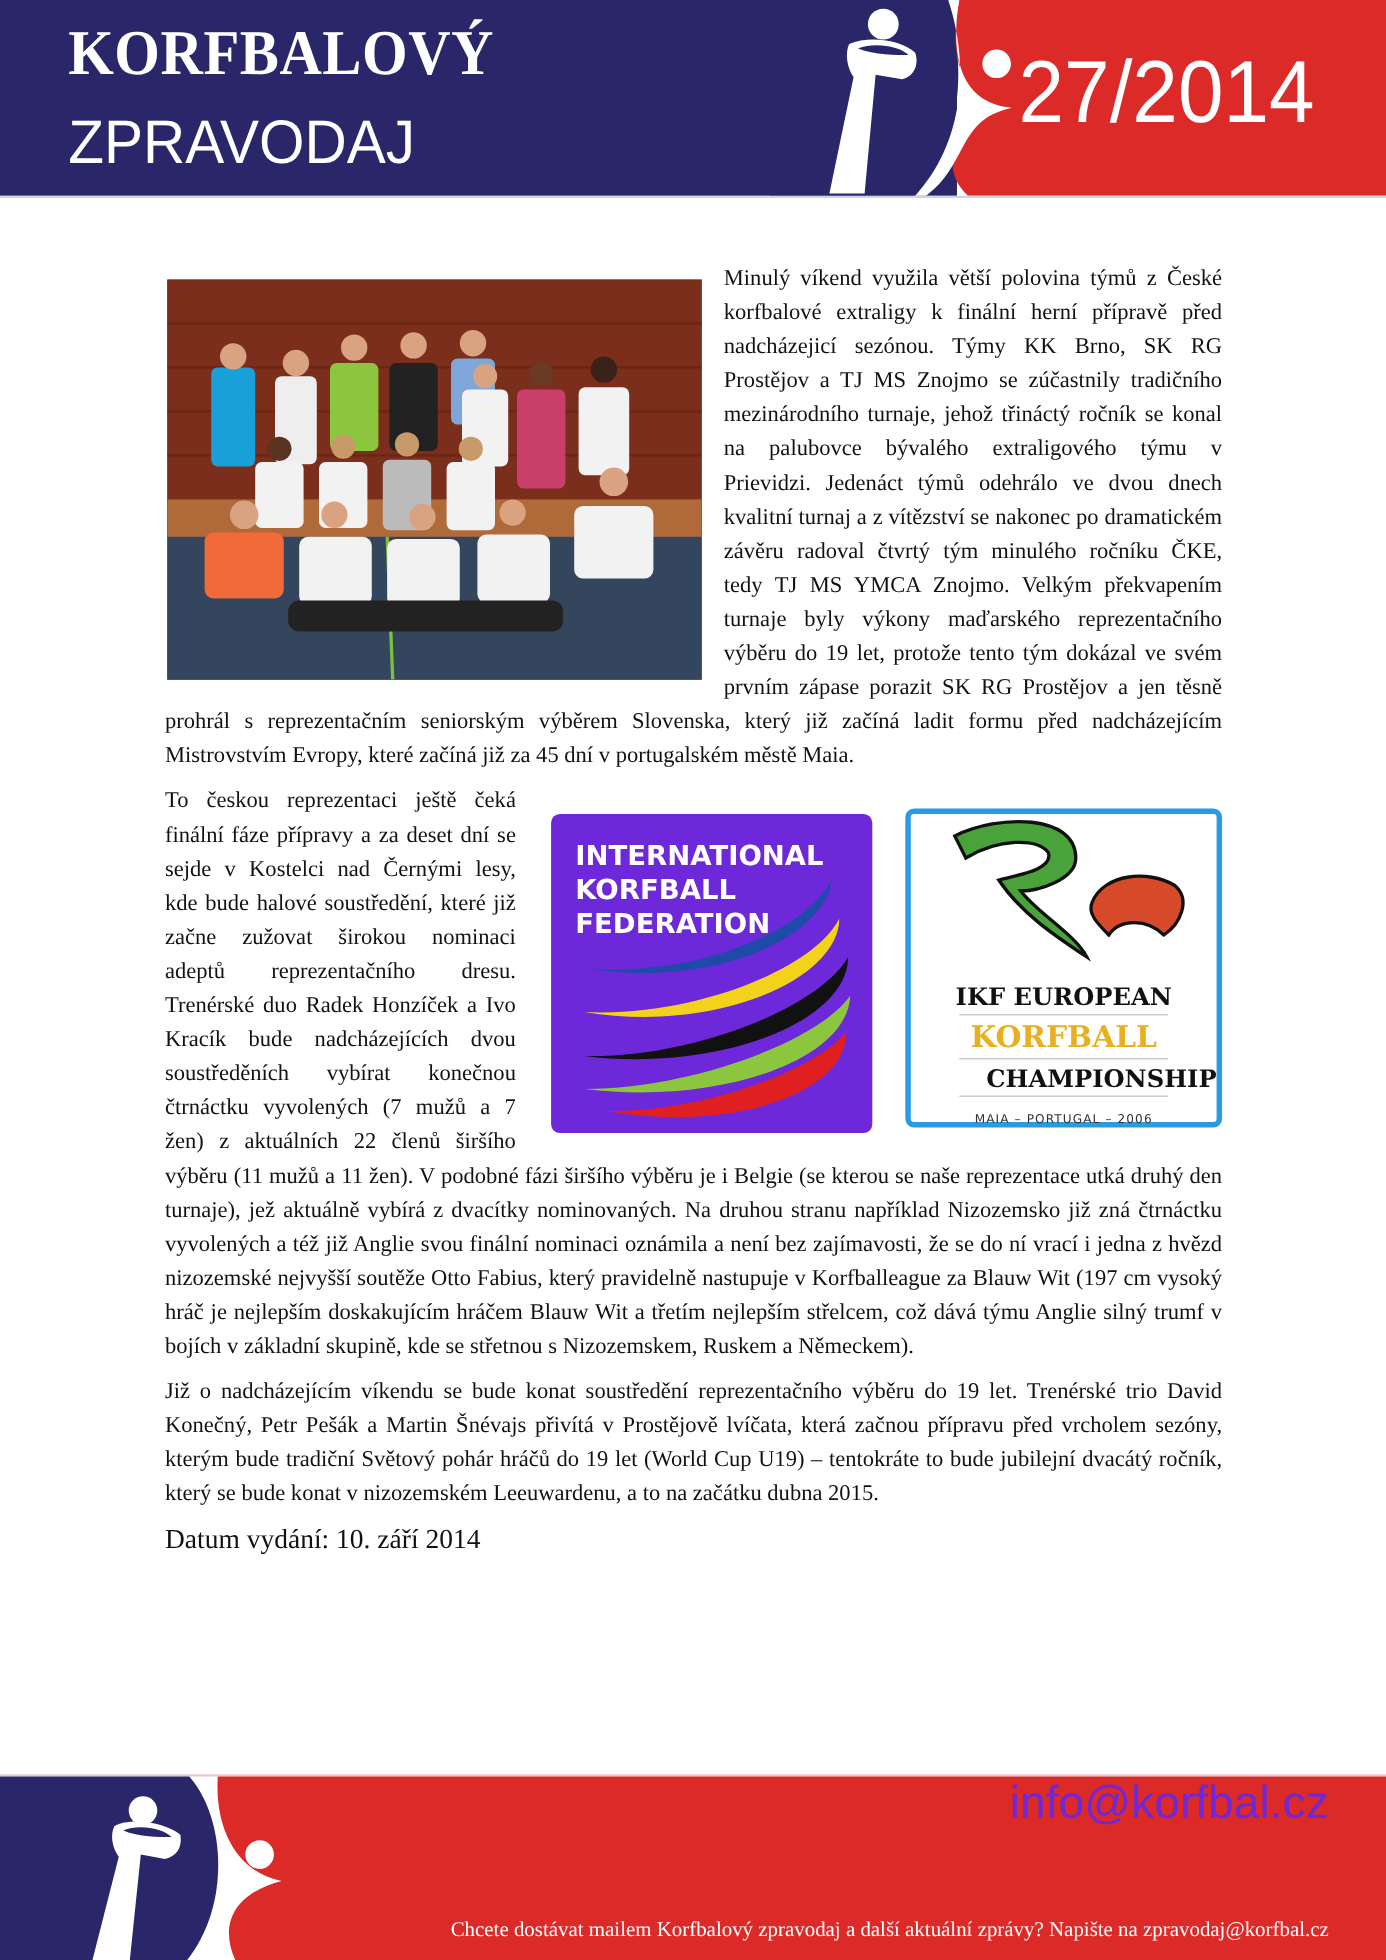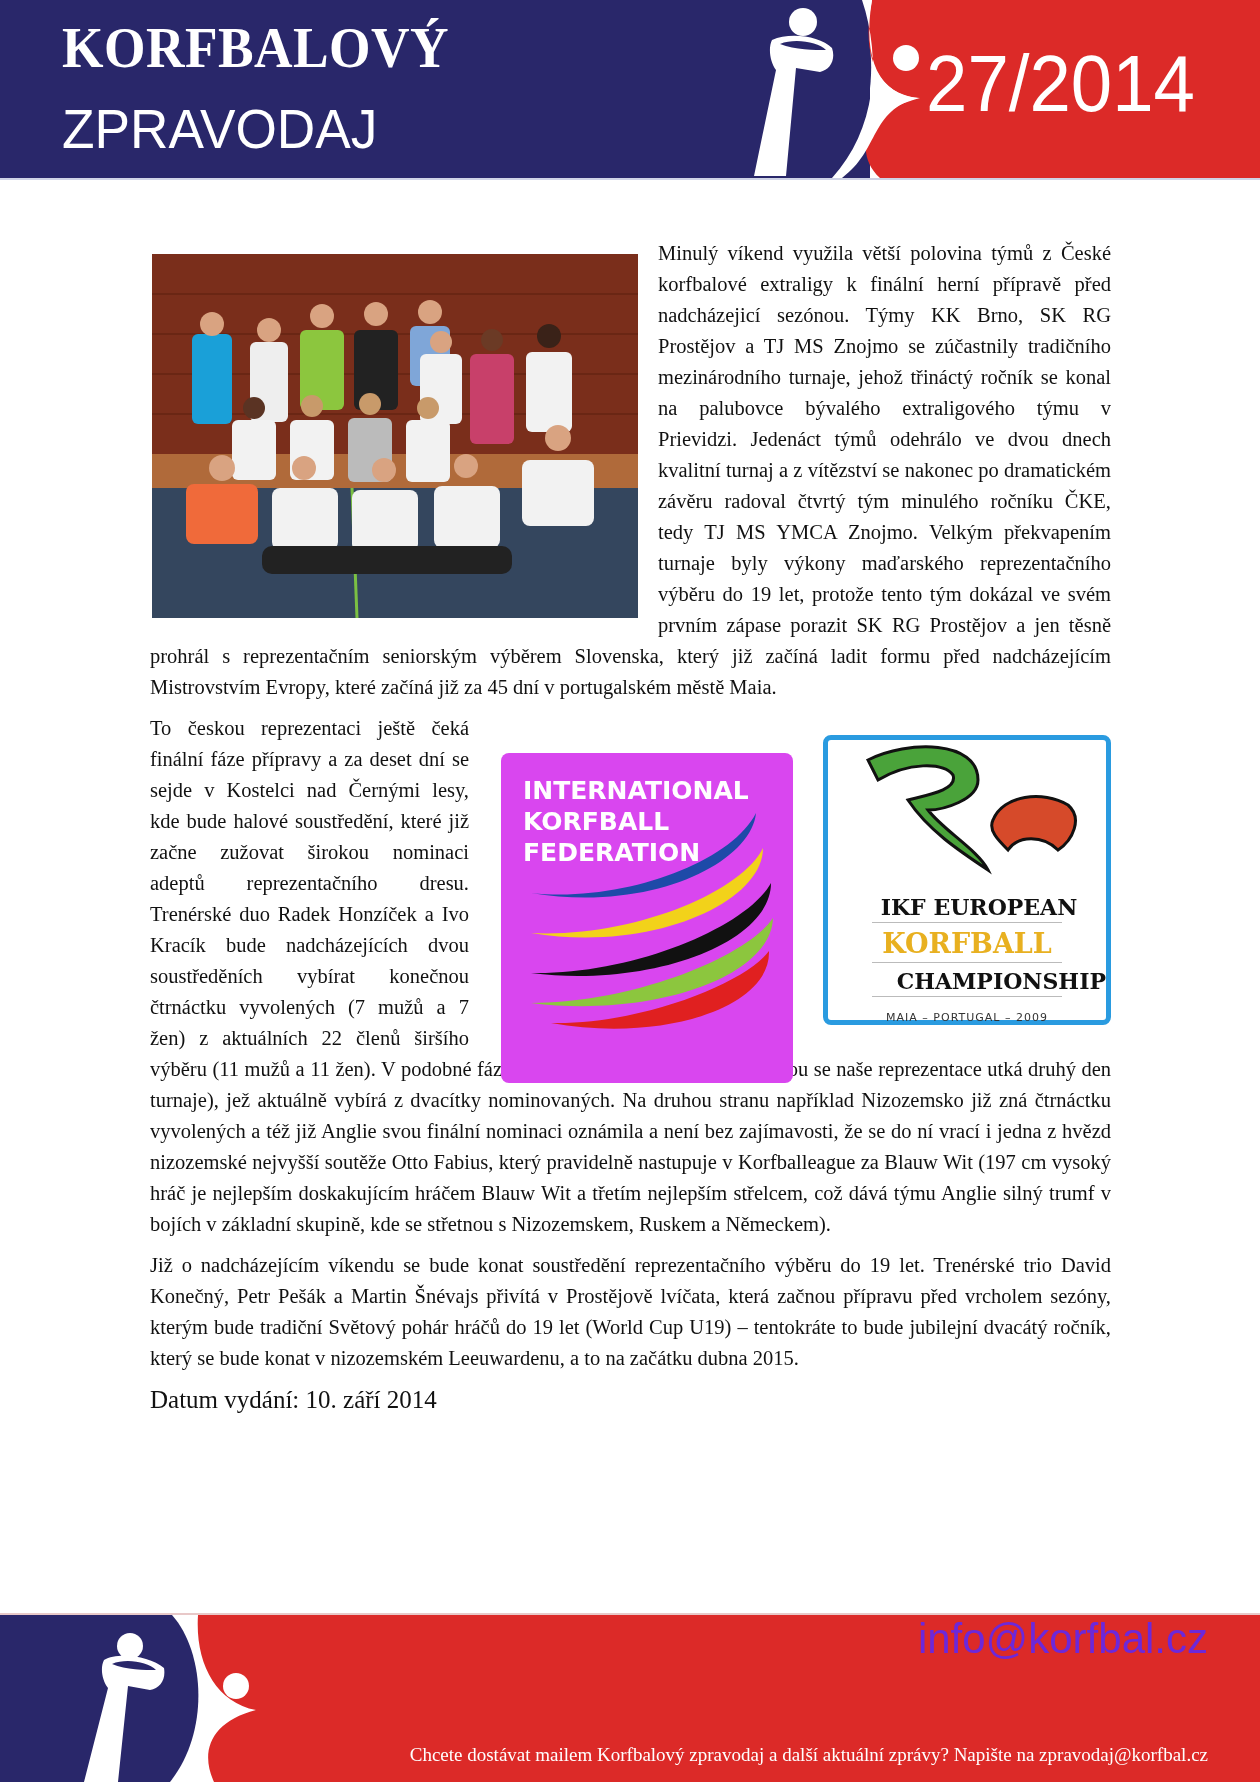--- a/index.html
+++ b/index.html
@@ -39,37 +39,37 @@
   .content p { margin: 0 0 10px 0; }
   .photo {
     float: left; width: 486px; height: 364px; margin: 16px 20px 4px 2px;
     position: relative; overflow: hidden;
     background: linear-gradient(180deg, #6e2a18 0%, #7d3420 35%, #8a4a2a 55%, #3c4d63 70%, #2e3f57 100%);
   }
   .logos {
     float: right; width: 620px; height: 300px; margin: 8px 0 4px 22px; position: relative;
   }
   .ikf-logo {
-    position: absolute; left: 10px; top: 32px; width: 292px; height: 330px;
-    background: #d946ef; border-radius: 8px;
+    position: absolute; left: 10px; top: 19px; width: 292px; height: 290px;
+    background: #6d28d9; border-radius: 8px;
   }
   .ikf-text {
     position: absolute; left: 22px; top: 22px;
     font-family: "DejaVu Sans", sans-serif; font-weight: bold;
     font-size: 25px; line-height: 31px; color: #fff; white-space: pre-line;
   }
   .euro-logo {
     position: absolute; left: 332px; top: 14px; width: 288px; height: 290px;
     background: #fff; border: 5px solid #2a9be0; border-radius: 8px; box-sizing: border-box;
   }
   .euro-l1, .euro-l2, .euro-l3 {
     position: absolute; left: 0; width: 100%; text-align: center;
     font-family: "DejaVu Serif", serif; font-weight: bold; font-size: 22px;
   }
-  .euro-l1 { top: 152px; color: #111; padding-left: 12px; }
+  .euro-l1 { top: 152px; color: #111; }
   .euro-l2 { top: 188px; color: #e8b020; font-size: 27px; }
   .euro-l3 { top: 226px; color: #111; text-align: right; }
   .euro-l4 {
     position: absolute; left: 0; width: 100%; top: 262px; text-align: center;
     font-family: "DejaVu Sans", sans-serif; font-size: 11px; color: #333; letter-spacing: 1px;
   }
   .euro-rule { position: absolute; left: 44px; right: 44px; height: 1px; background: #bbb; }
 
   .date-line { font-size: 25px; margin-top: 6px; }
 
@@ -181,21 +181,21 @@
         <svg width="278" height="150" viewBox="0 0 278 150" style="position:absolute;left:0;top:0;">
           <path d="M40,20 C80,0 150,0 150,40 C150,60 115,70 100,70 C115,90 150,110 160,130 C130,110 100,90 80,60 C100,55 130,50 125,35 C115,22 80,22 50,40 Z" fill="#4aa33a" stroke="#111" stroke-width="3"></path>
           <path d="M165,80 C175,55 215,50 240,65 C255,78 245,100 230,110 C215,95 190,95 180,110 C170,100 160,90 165,80 Z" fill="#d64a2a" stroke="#111" stroke-width="3"></path>
         </svg>
         <div class="euro-l1">IKF EUROPEAN</div>
         <div class="euro-rule" style="top:182px"></div>
         <div class="euro-l2">KORFBALL</div>
         <div class="euro-rule" style="top:222px"></div>
         <div class="euro-l3">CHAMPIONSHIP</div>
         <div class="euro-rule" style="top:256px"></div>
-        <div class="euro-l4">MAIA – PORTUGAL – 2009</div>
+        <div class="euro-l4">MAIA – PORTUGAL – 2006</div>
       </div>
     </div>
     <p>To českou reprezentaci ještě čeká finální fáze přípravy a za deset dní se sejde v Kostelci nad Černými lesy, kde bude halové soustředění, které již začne zužovat širokou nominaci adeptů reprezentačního dresu. Trenérské duo Radek Honzíček a Ivo Kracík bude nadcházejících dvou soustředěních vybírat konečnou čtrnáctku vyvolených (7 mužů a 7 žen) z aktuálních 22 členů širšího výběru (11 mužů a 11 žen). V podobné fázi širšího výběru je i Belgie (se kterou se naše reprezentace utká druhý den turnaje), jež aktuálně vybírá z dvacítky nominovaných. Na druhou stranu například Nizozemsko již zná čtrnáctku vyvolených a též již Anglie svou finální nominaci oznámila a není bez zajímavosti, že se do ní vrací i jedna z hvězd nizozemské nejvyšší soutěže Otto Fabius, který pravidelně nastupuje v Korfballeague za Blauw Wit (197 cm vysoký hráč je nejlepším doskakujícím hráčem Blauw Wit a třetím nejlepším střelcem, což dává týmu Anglie silný trumf v bojích v základní skupině, kde se střetnou s Nizozemskem, Ruskem a Německem).</p>
   </div>
 
   <p>Již o nadcházejícím víkendu se bude konat soustředění reprezentačního výběru do 19 let. Trenérské trio David Konečný, Petr Pešák a Martin Šnévajs přivítá v Prostějově lvíčata, která začnou přípravu před vrcholem sezóny, kterým bude tradiční Světový pohár hráčů do 19 let (World Cup U19) – tentokráte to bude jubilejní dvacátý ročník, který se bude konat v nizozemském Leeuwardenu, a to na začátku dubna 2015.</p>
   <p class="date-line">Datum vydání: 10. září 2014</p>
 </div>
 
 <div class="footer">

